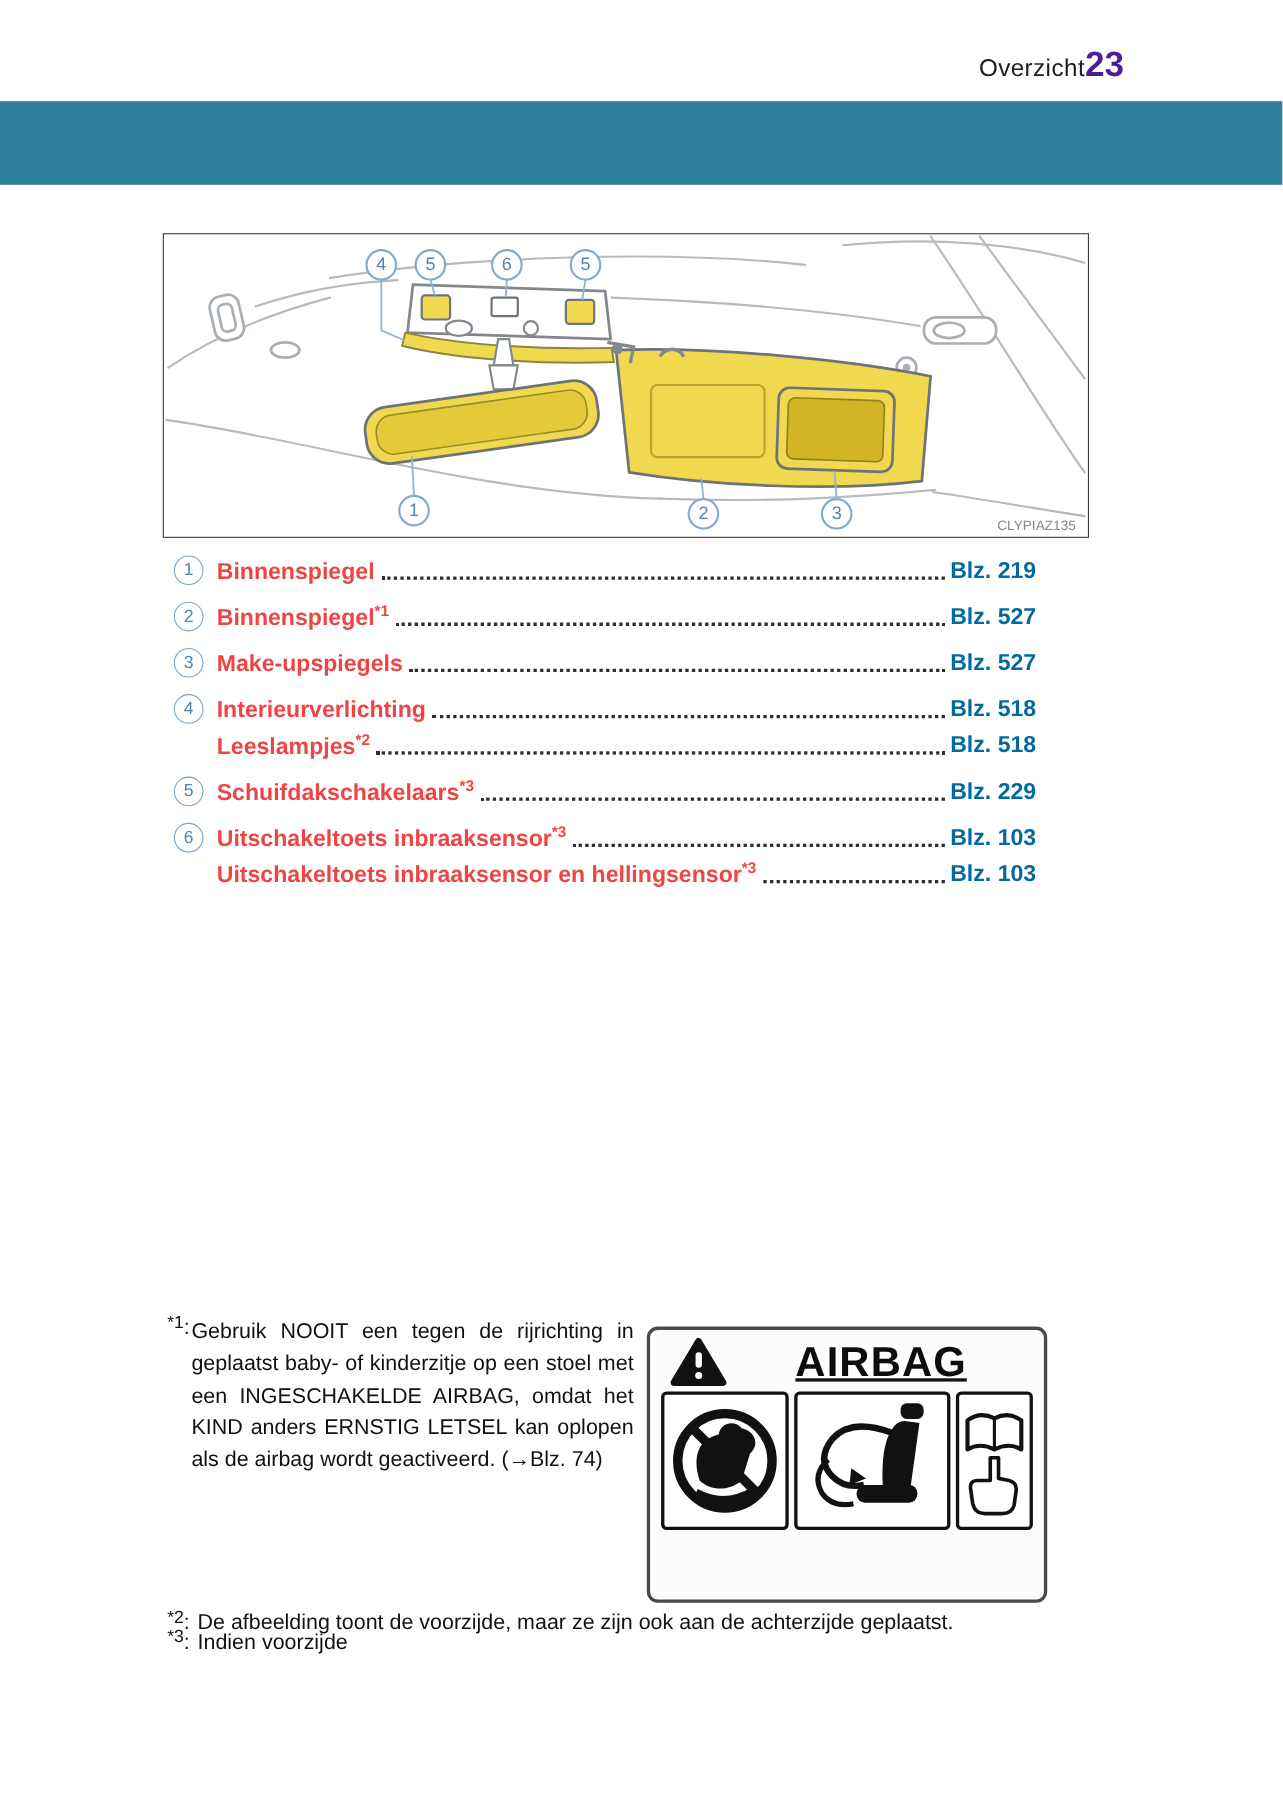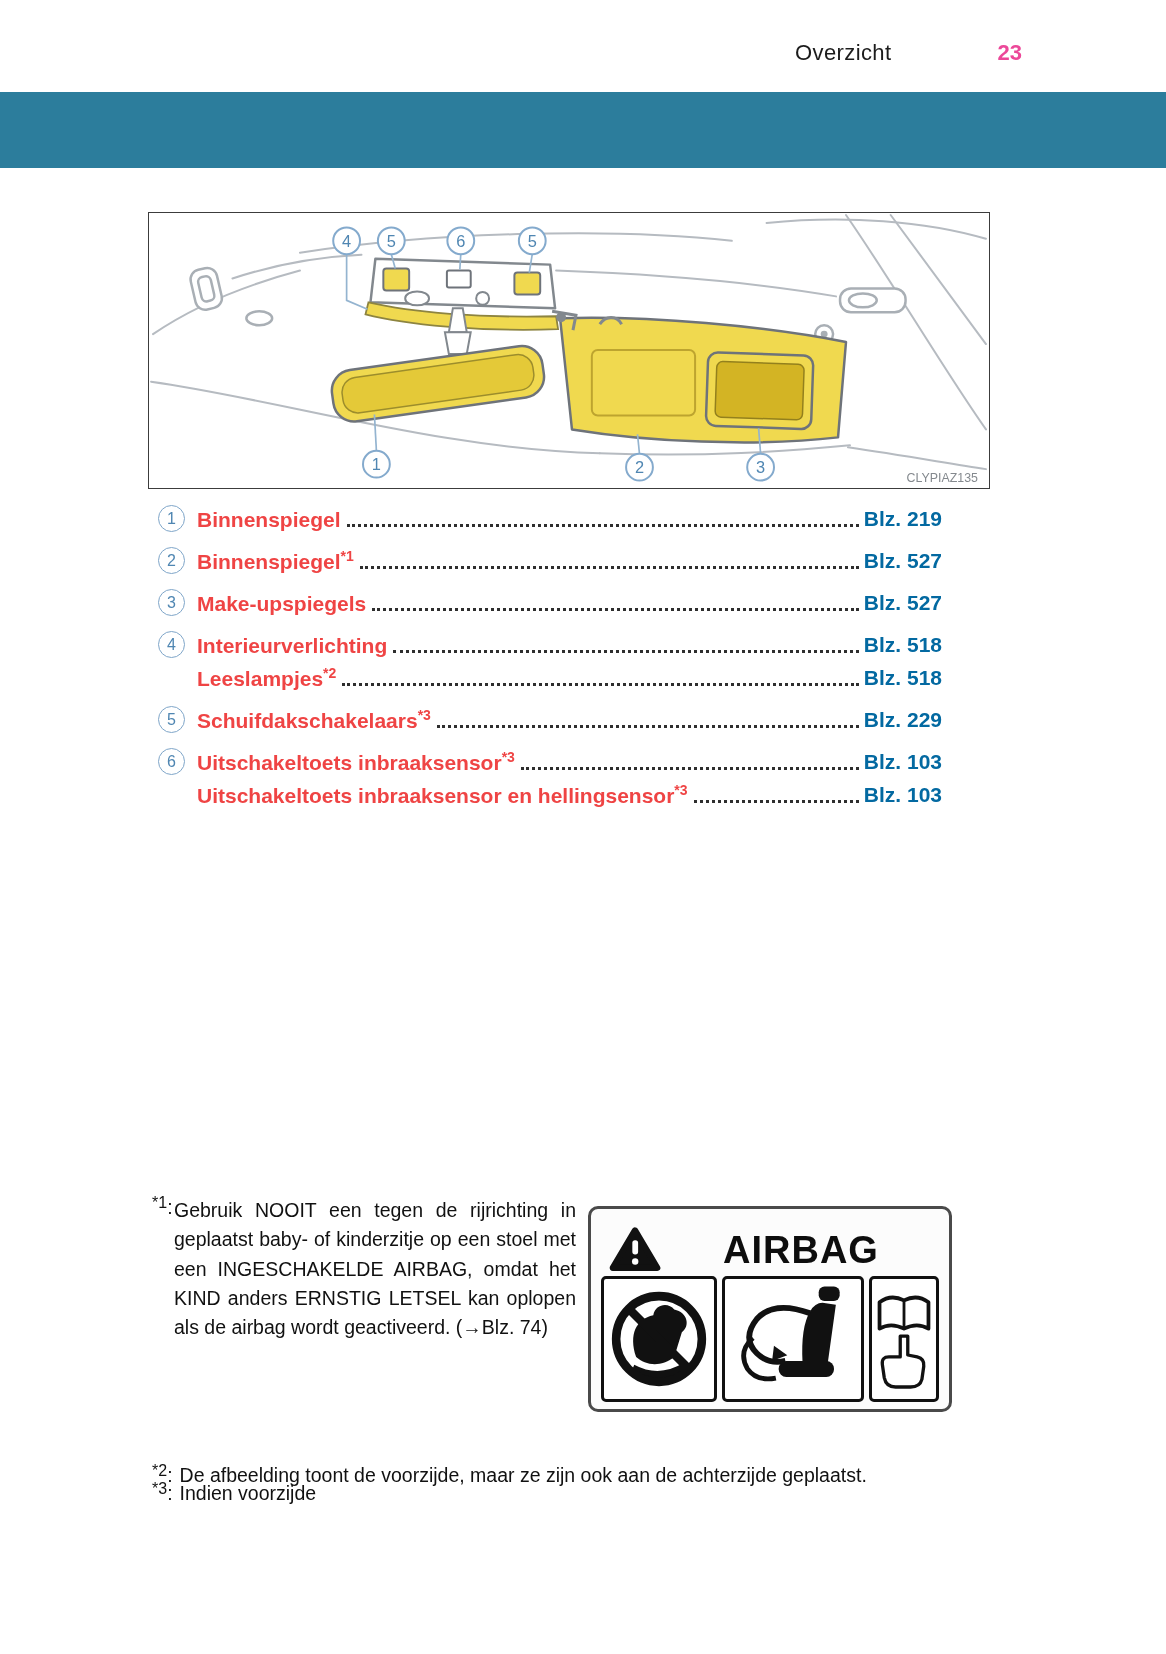--- a/index.html
+++ b/index.html
@@ -6,23 +6,23 @@
   body {
     width: 1166px; height: 1654px;
     background: #ffffff;
     font-family: "Liberation Sans", sans-serif;
     color: #141414;
     position: relative;
   }
   .page { position: absolute; inset: 0; overflow: hidden; background: #fff; }
 
   
-  .header-row { position: absolute; top: 40px; right: 144px; display: flex; align-items: baseline; gap: 106px; }
+  .header-row { position: absolute; top: 40px; right: 144px; display: flex; align-items: baseline; }
   .section-title { font-size: 22px; color: #1c1c1c; letter-spacing: .4px; }
-  .page-number { font-size: 22px; font-weight: bold; color: #ec4899; }
+  .page-number { font-size: 32px; font-weight: bold; color: #4c1d95; }
   .band { position: absolute; top: 92px; left: 0; width: 1166px; height: 76px; background: var(--band, #2c7d9c); }
 
   
   .figure-box { position: absolute; top: 212px; left: 148px; width: 842px; height: 277px; border: 1.5px solid #3c3c3c; background: #fff; box-sizing: border-box; }
   .figure-box svg { display: block; width: 100%; height: 100%; }
   svg text { font-family: "Liberation Sans", sans-serif; }
   .fill-yellow { fill: var(--highlight_yellow, #f0d94f); }
 
   
   .toc { position: absolute; top: 502px; left: 148px; width: 842px; padding: 0 48px 0 10px; box-sizing: border-box; }
@@ -41,23 +41,23 @@
   .fn { position: absolute; font-size: 19.5px; color: #111; }
   .sup-marker { font-size: 16px; position: relative; top: -6px; }
   .fn1 { top: 1196px; left: 152px; width: 424px; }
   .fn1 .fn-mark { position: absolute; left: 0; top: 0; }
   .fn1 .fn-text { margin-left: 22px; text-align: justify; line-height: 1.5; }
   .fn2 { top: 1432px; left: 152px; width: 860px; margin-top: 32px; }
   .fn3 { top: 1482px; left: 152px; width: 500px; }
   .fn-inline-text { margin-left: 7px; }
 
   
-  .airbag-label { position: absolute; top: 1206px; left: 588px; width: 364px; height: 206px;
+  .airbag-label { position: absolute; top: 1206px; left: 588px; width: 364px; height: 251px;
                   border: 3px solid #4a4a4a; border-radius: 10px; background: #fcfcfc;
-                  box-sizing: border-box; padding: 15px 10px 10px; }
+                  box-sizing: border-box; padding: 4px 10px 10px; text-decoration: underline; }
   .al-top { display: flex; align-items: center; height: 52px; }
   .al-tri { width: 56px; height: 48px; margin-left: 6px; flex: 0 0 auto; }
   .al-tri svg { width: 100%; height: 100%; display: block; }
   .al-title { flex: 1; text-align: center; font-size: 38px; font-weight: bold; letter-spacing: 1px; color: #0d0d0d; }
   .al-row { display: flex; gap: 5px; height: 126px; align-items: stretch; }
   .al-panel { border: 3.5px solid #101010; border-radius: 5px; background: #fff; box-sizing: border-box; }
   .al-panel svg { width: 100%; height: 100%; display: block; }
   .p1 { width: 116px; } .p2 { flex: 1 1 auto; } .p3 { width: 70px; }
 </style>
 </head>

